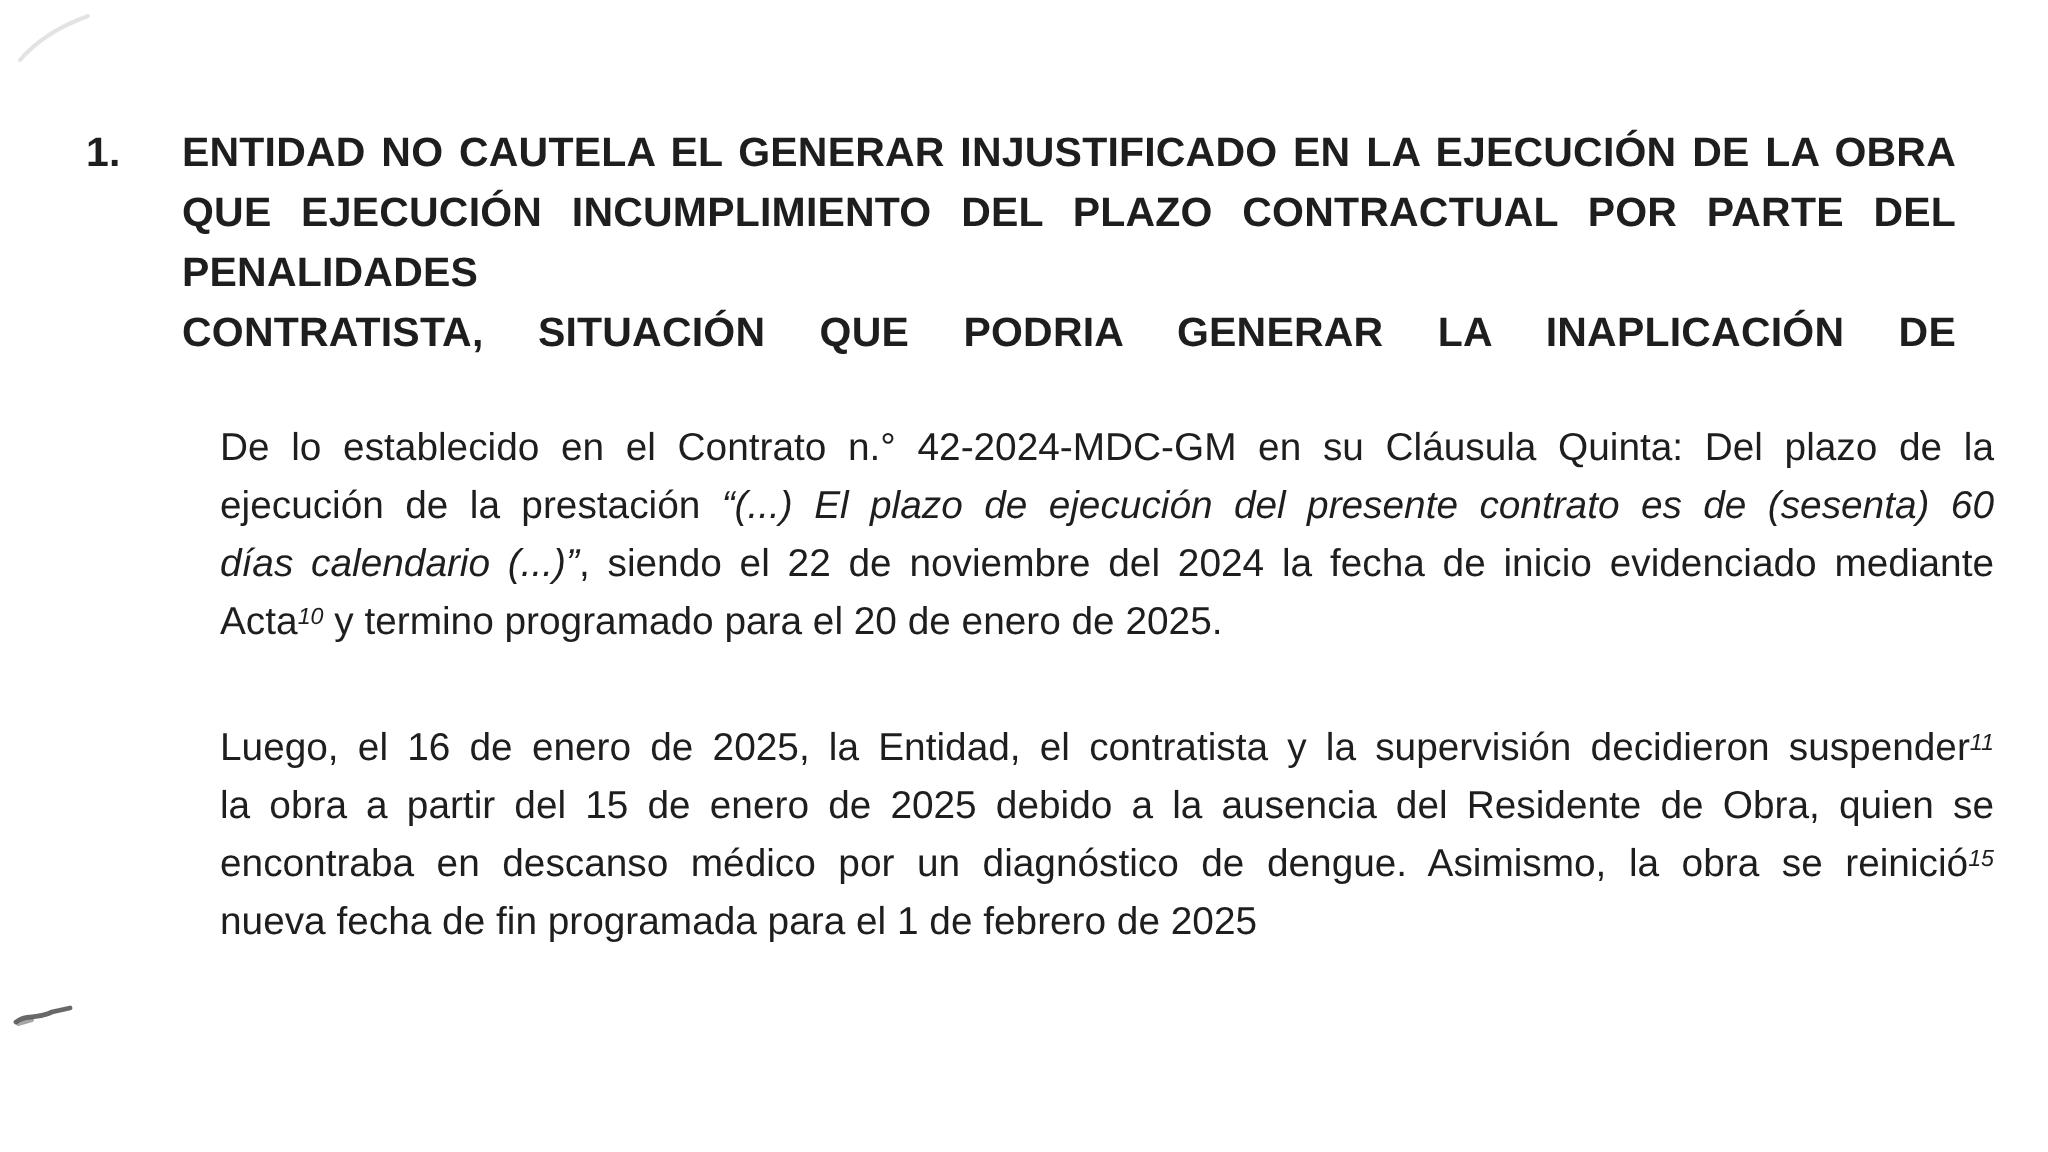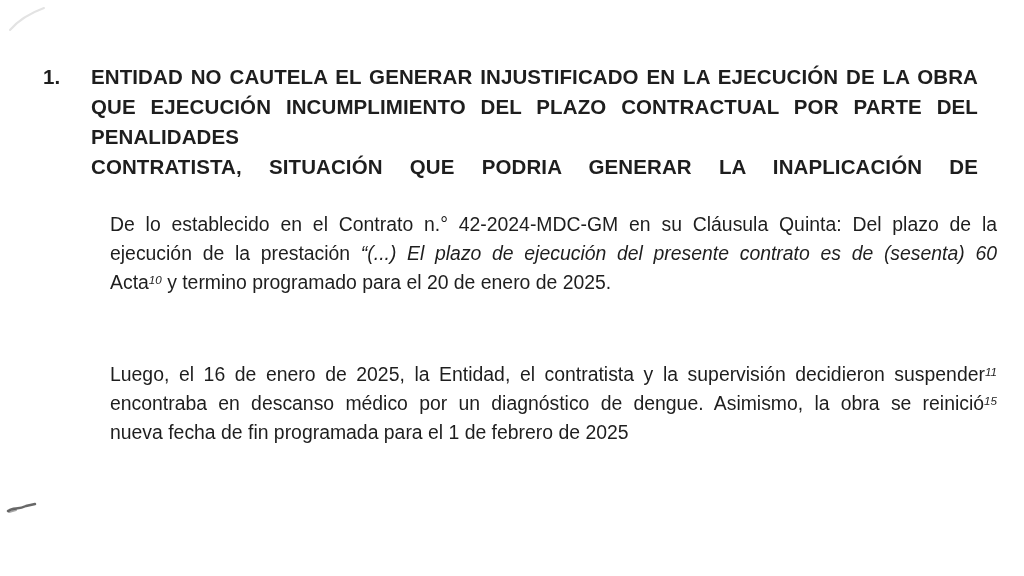--- a/index.html
+++ b/index.html
@@ -61,24 +61,26 @@
           <div class="line">ENTIDAD NO CAUTELA EL GENERAR INJUSTIFICADO EN LA EJECUCIÓN DE LA OBRA</div>
           <div class="line">QUE EJECUCIÓN INCUMPLIMIENTO DEL PLAZO CONTRACTUAL POR PARTE DEL</div>
           <div class="line last">PENALIDADES</div>
           <div class="line">CONTRATISTA, SITUACIÓN QUE PODRIA GENERAR LA INAPLICACIÓN DE</div>
         </div>
     </div>
 
     <div class="para" id="para-0">
         <div class="line"><span>De lo establecido en el Contrato n.° 42-2024-MDC-GM en su Cláusula Quinta: Del plazo de la</span></div>
         <div class="line"><span>ejecución de la prestación </span><em>“(...) El plazo de ejecución del presente contrato es de (sesenta) 60</em></div>
+        <div class="line"><em>días calendario (...)”</em><span>, siendo el 22 de noviembre del 2024 la fecha de inicio evidenciado mediante</span></div>
         <div class="line last"><span>Acta</span><sup>10</sup><span> y termino programado para el 20 de enero de 2025.</span></div>
       </div>
     <div class="para" id="para-1">
         <div class="line"><span>Luego, el 16 de enero de 2025, la Entidad, el contratista y la supervisión decidieron suspender</span><sup>11</sup></div>
+        <div class="line"><span>la obra a partir del 15 de enero de 2025 debido a la ausencia del Residente de Obra, quien se</span></div>
         <div class="line"><span>encontraba en descanso médico por un diagnóstico de dengue. Asimismo, la obra se reinició</span><sup>15</sup></div>
         <div class="line last"><span>nueva fecha de fin programada para el 1 de febrero de 2025</span></div>
       </div>
   </div>
 
   <svg class="mark mark-pen" width="34" height="18" viewBox="0 0 34 18">
     <path d="M2 12 C 7 8 12 11 20 7 L 29 5" fill="none" stroke="#4d4d4d" stroke-width="2.4" stroke-linecap="round" opacity="0.85"></path>
     <path d="M3 13 L 10 11" fill="none" stroke="#4d4d4d" stroke-width="2" stroke-linecap="round" opacity="0.5"></path>
   </svg>
 

